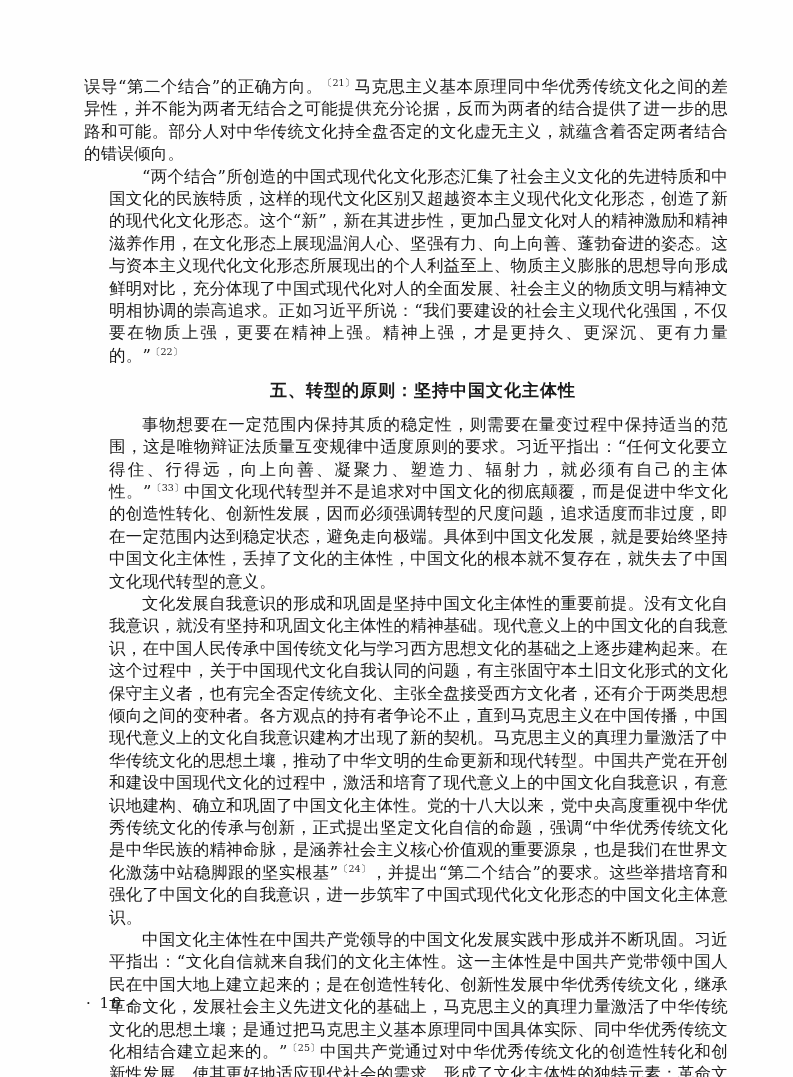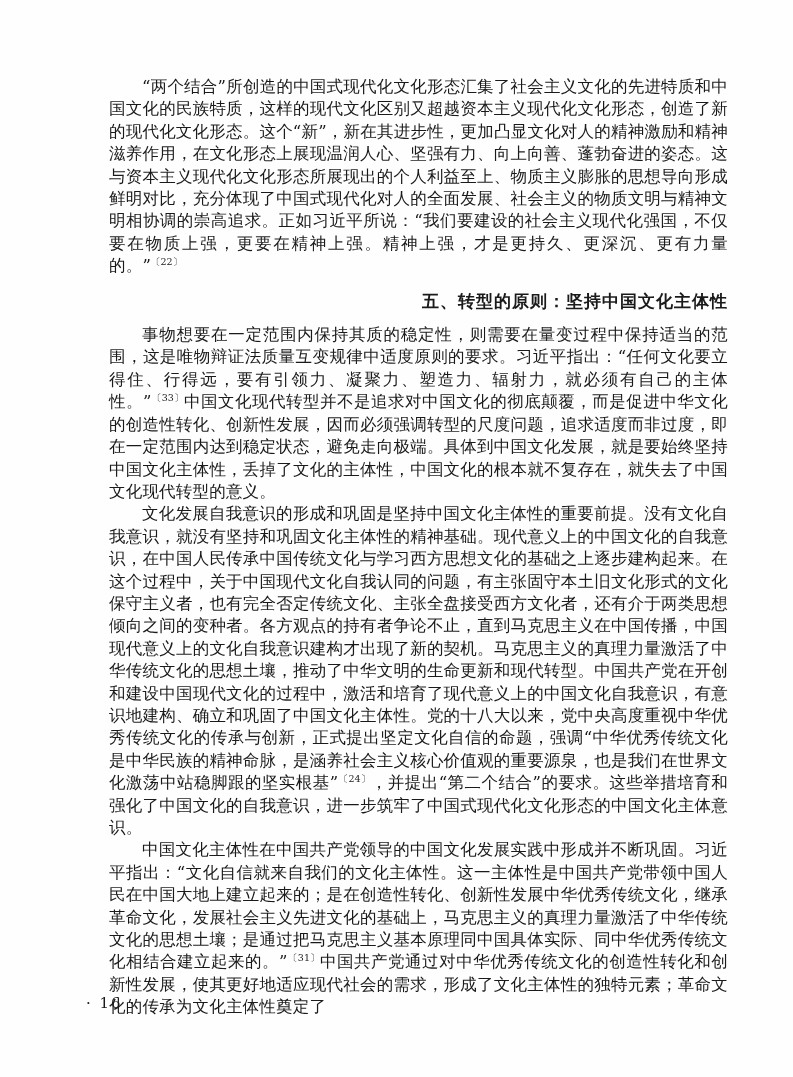--- a/index.html
+++ b/index.html
@@ -34,21 +34,21 @@
   .content p.indent {
     text-indent: 2em;
     margin-left: 25px;
   }
   .section-heading {
     font-family: "DejaVu Sans", "Liberation Sans", sans-serif;
     font-weight: 700;
     font-size: 17px;
     margin: 12px 0 12px 0;
     padding-left: 2em;
-    text-align: right;
+    text-align: center;
     letter-spacing: 1px;
   }
   sup.cite {
     font-size: 9.5px;
     line-height: 0;
     vertical-align: super;
     letter-spacing: 0;
   }
   .footer {
     position: absolute;
@@ -57,20 +57,21 @@
     font-size: 15px;
     letter-spacing: 2px;
     color: #1a1a1a;
   }
 </style>
 </head>
 <body>
 
 <div class="page">
   <div class="content">
+    <p><span>误导“第二个结合”的正确方向。</span><sup class="cite">〔21〕</sup><span>马克思主义基本原理同中华优秀传统文化之间的差异性，并不能为两者无结合之可能提供充分论据，反而为两者的结合提供了进一步的思路和可能。部分人对中华传统文化持全盘否定的文化虚无主义，就蕴含着否定两者结合的错误倾向。</span></p>
     <p class="indent"><span>“两个结合”所创造的中国式现代化文化形态汇集了社会主义文化的先进特质和中国文化的民族特质，这样的现代文化区别又超越资本主义现代化文化形态，创造了新的现代化文化形态。这个“新”，新在其进步性，更加凸显文化对人的精神激励和精神滋养作用，在文化形态上展现温润人心、坚强有力、向上向善、蓬勃奋进的姿态。这与资本主义现代化文化形态所展现出的个人利益至上、物质主义膨胀的思想导向形成鲜明对比，充分体现了中国式现代化对人的全面发展、社会主义的物质文明与精神文明相协调的崇高追求。正如习近平所说：“我们要建设的社会主义现代化强国，不仅要在物质上强，更要在精神上强。精神上强，才是更持久、更深沉、更有力量的。”</span><sup class="cite">〔22〕</sup></p>
     <h2 class="section-heading">五、转型的原则：坚持中国文化主体性</h2>
-    <p class="indent"><span>事物想要在一定范围内保持其质的稳定性，则需要在量变过程中保持适当的范围，这是唯物辩证法质量互变规律中适度原则的要求。习近平指出：“任何文化要立得住、行得远，要有引领力、凝聚力、塑造力、辐射力，就必须有自己的主体性。”</span><sup class="cite">〔33〕</sup><span>中国文化现代转型并不是追求对中国文化的彻底颠覆，而是促进中华文化的创造性转化、创新性发展，因而必须强调转型的尺度问题，追求适度而非过度，即在一定范围内达到稳定状态，避免走向极端。具体到中国文化发展，就是要始终坚持中国文化主体性，丢掉了文化的主体性，中国文化的根本就不复存在，就失去了中国文化现代转型的意义。</span></p>
+    <p class="indent"><span>事物想要在一定范围内保持其质的稳定性，则需要在量变过程中保持适当的范围，这是唯物辩证法质量互变规律中适度原则的要求。习近平指出：“任何文化要立得住、行得远，向上向善、凝聚力、塑造力、辐射力，就必须有自己的主体性。”</span><sup class="cite">〔33〕</sup><span>中国文化现代转型并不是追求对中国文化的彻底颠覆，而是促进中华文化的创造性转化、创新性发展，因而必须强调转型的尺度问题，追求适度而非过度，即在一定范围内达到稳定状态，避免走向极端。具体到中国文化发展，就是要始终坚持中国文化主体性，丢掉了文化的主体性，中国文化的根本就不复存在，就失去了中国文化现代转型的意义。</span></p>
     <p class="indent"><span>文化发展自我意识的形成和巩固是坚持中国文化主体性的重要前提。没有文化自我意识，就没有坚持和巩固文化主体性的精神基础。现代意义上的中国文化的自我意识，在中国人民传承中国传统文化与学习西方思想文化的基础之上逐步建构起来。在这个过程中，关于中国现代文化自我认同的问题，有主张固守本土旧文化形式的文化保守主义者，也有完全否定传统文化、主张全盘接受西方文化者，还有介于两类思想倾向之间的变种者。各方观点的持有者争论不止，直到马克思主义在中国传播，中国现代意义上的文化自我意识建构才出现了新的契机。马克思主义的真理力量激活了中华传统文化的思想土壤，推动了中华文明的生命更新和现代转型。中国共产党在开创和建设中国现代文化的过程中，激活和培育了现代意义上的中国文化自我意识，有意识地建构、确立和巩固了中国文化主体性。党的十八大以来，党中央高度重视中华优秀传统文化的传承与创新，正式提出坚定文化自信的命题，强调“中华优秀传统文化是中华民族的精神命脉，是涵养社会主义核心价值观的重要源泉，也是我们在世界文化激荡中站稳脚跟的坚实根基”</span><sup class="cite">〔24〕</sup><span>，并提出“第二个结合”的要求。这些举措培育和强化了中国文化的自我意识，进一步筑牢了中国式现代化文化形态的中国文化主体意识。</span></p>
-    <p class="indent"><span>中国文化主体性在中国共产党领导的中国文化发展实践中形成并不断巩固。习近平指出：“文化自信就来自我们的文化主体性。这一主体性是中国共产党带领中国人民在中国大地上建立起来的；是在创造性转化、创新性发展中华优秀传统文化，继承革命文化，发展社会主义先进文化的基础上，马克思主义的真理力量激活了中华传统文化的思想土壤；是通过把马克思主义基本原理同中国具体实际、同中华优秀传统文化相结合建立起来的。”</span><sup class="cite">〔31〕</sup><span>中国共产党通过对中华优秀传统文化的创造性转化和创新性发展，使其更好地适应现代社会的需求，形成了文化主体性的独特元素；革命文化的传承为文化主体性奠定了</span></p>
+    <p class="indent"><span>中国文化主体性在中国共产党领导的中国文化发展实践中形成并不断巩固。习近平指出：“文化自信就来自我们的文化主体性。这一主体性是中国共产党带领中国人民在中国大地上建立起来的；是在创造性转化、创新性发展中华优秀传统文化，继承革命文化，发展社会主义先进文化的基础上，马克思主义的真理力量激活了中华传统文化的思想土壤；是通过把马克思主义基本原理同中国具体实际、同中华优秀传统文化相结合建立起来的。”</span><sup class="cite">〔25〕</sup><span>中国共产党通过对中华优秀传统文化的创造性转化和创新性发展，使其更好地适应现代社会的需求，形成了文化主体性的独特元素；革命文化的传承为文化主体性奠定了</span></p>
   </div>
   <div class="footer">· 16 ·</div>
 </div>
 
 </body></html>

